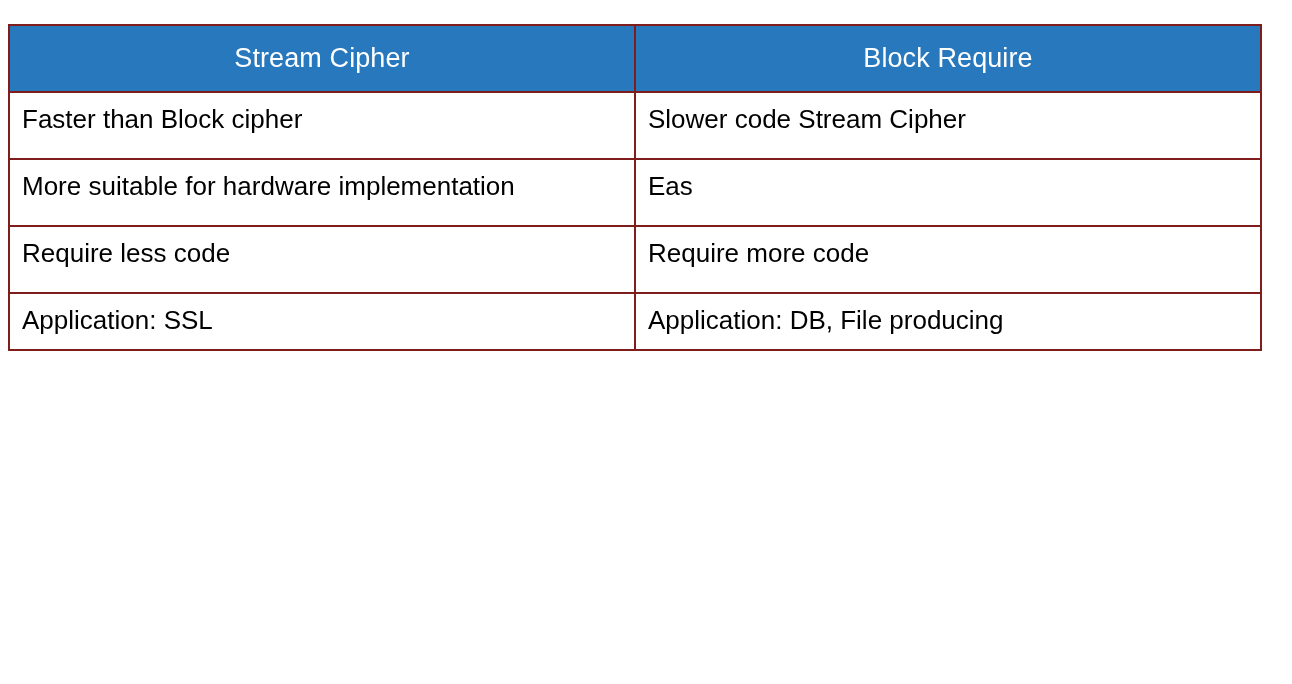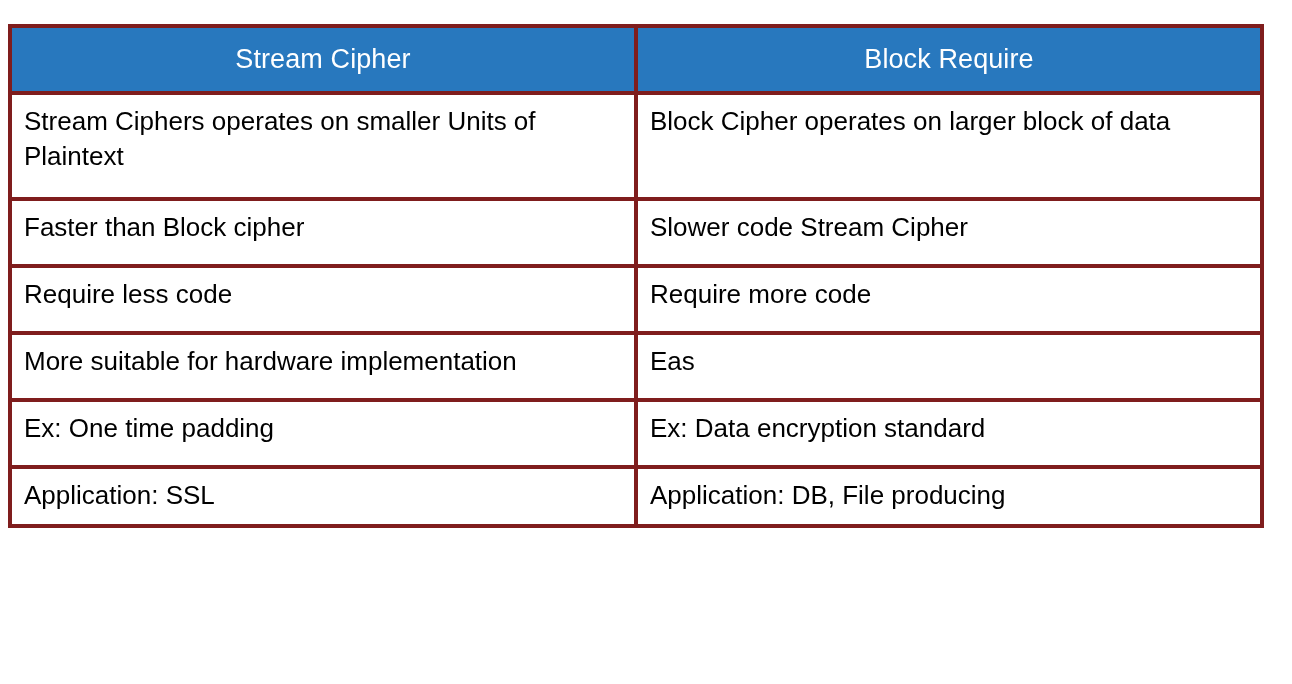--- a/index.html
+++ b/index.html
@@ -28,21 +28,21 @@
     width: 1252px;
     border-collapse: collapse;
     table-layout: fixed;
   }
 
   .comparison-table col.col-left  { width: 626px; }
   .comparison-table col.col-right { width: 626px; }
 
   .comparison-table th,
   .comparison-table td {
-    border: 4px solid #7f1d1d;
+    border: 2px solid #7f1d1d;
     vertical-align: top;
     box-sizing: border-box;
   }
 
   
   .comparison-table thead th {
     background: #2878BE;
     color: #ffffff;
     text-align: center;
     vertical-align: middle;
@@ -82,45 +82,37 @@
 
     <thead>
       <tr>
         <th>Stream Cipher</th>
         <th>Block Require</th>
       </tr>
     </thead>
 
     <tbody>
 
-      <tr class="r-tall">
-        <td>Stream Ciphers operates on smaller Units of Plaintext</td>
-        <td>Block Cipher operates on larger block of data</td>
-      </tr>
 
       <tr class="r-short">
         <td>Faster than Block cipher</td>
         <td>Slower code Stream Cipher</td>
       </tr>
 
 
       <tr class="r-short">
-        <td>Require less code</td>
-        <td>Require more code</td>
-      </tr>
-
-      <tr class="r-short">
         <td>More suitable for hardware implementation</td>
         <td>Eas</td>
       </tr>
 
       <tr class="r-short">
-        <td>Ex: One time padding</td>
-        <td>Ex: Data encryption standard</td>
+        <td>Require less code</td>
+        <td>Require more code</td>
       </tr>
+
 
       <tr class="r-last">
         <td>Application: SSL</td>
         <td>Application: DB, File producing</td>
       </tr>
 
     </tbody>
   </table>
 
 </div>

